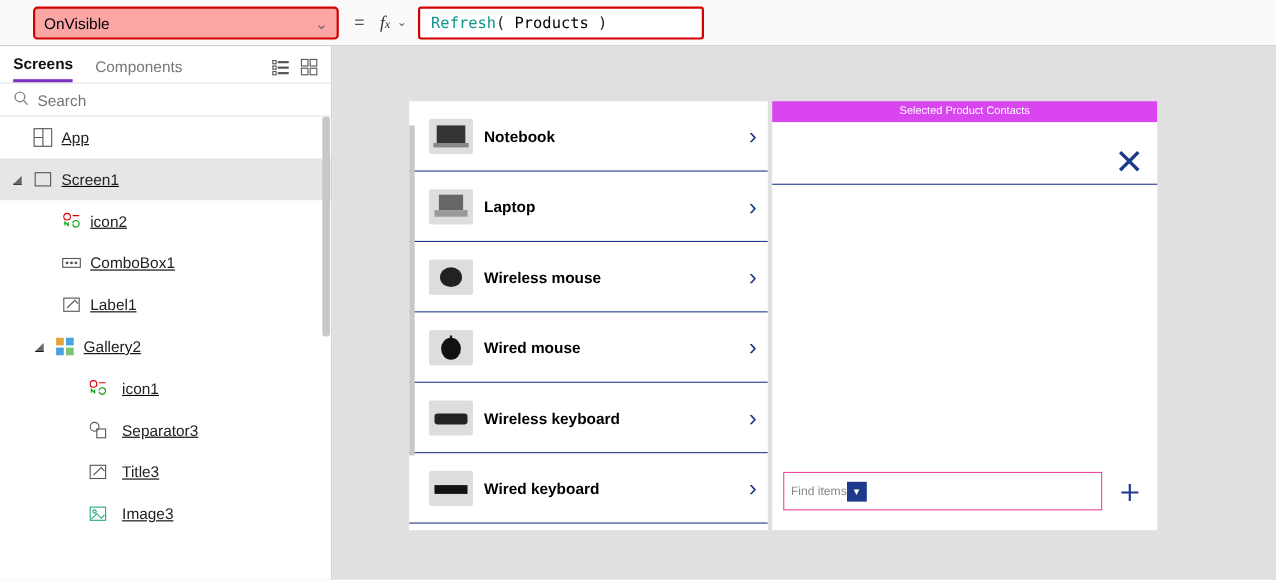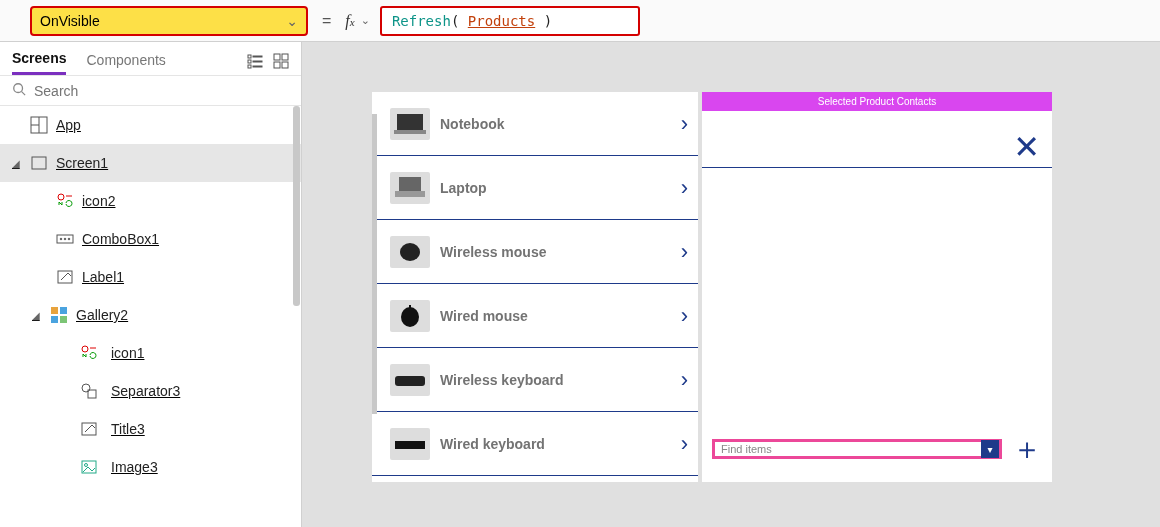--- a/index.html
+++ b/index.html
@@ -1,25 +1,25 @@
 <!DOCTYPE html>
 <html><head>
 <meta charset="utf-8">
 <style>
   * { box-sizing: border-box; margin: 0; padding: 0; }
   body { font-family: "Segoe UI", Arial, sans-serif; font-size: 13px; background: #fff; width: 1160px; height: 527px; overflow: hidden; }
   .topbar { display: flex; align-items: center; height: 42px; border-bottom: 1px solid #d0d0d0; background: #fafafa; padding: 0 10px; gap: 10px; }
-  .prop-dropdown { border: 2px solid #d40000; border-radius: 4px; width: 278px; height: 30px; display: flex; align-items: center; padding: 0 8px; background: #fde047; justify-content: space-between; font-size: 14px; margin-left: 20px; }
+  .prop-dropdown { border: 2px solid #d40000; border-radius: 4px; width: 278px; height: 30px; display: flex; align-items: center; padding: 0 8px; background: #fca5a5; justify-content: space-between; font-size: 14px; margin-left: 20px; }
   .prop-dropdown .chev { color: #666; }
   .equals { font-size: 16px; color: #555; padding: 0 4px; }
   .fx-wrap { display: flex; align-items: center; gap:6px;text-align:right;}
   .fx-label { font-style: italic; font-family: "Times New Roman", serif; font-size: 16px; color:#333;}
   .formula-box { border: 2px solid #d40000; border-radius: 3px; height: 30px; display: flex; align-items: center; padding: 0 10px; background:#fff; font-family: Consolas, monospace; font-size:14px; min-width:260px;}
   .tok-fn { color:#0d9488; }
-  .tok-ds { color:#c2410c;text-decoration:underline; }
+  .tok-ds { color:#000000; }
   .tok-p { color:#222; }
 
   .main { display:flex; height: calc(527px - 42px); }
   .left-pane { width: 302px; border-right: 1px solid #d0d0d0; display:flex; flex-direction:column; }
   .tabs { display:flex; align-items:center; padding: 8px 12px 0 12px; gap:20px;}
   .tab { padding-bottom:6px; font-size:14px; color:#777; cursor:pointer;}
   .tab.active { color:#111; font-weight:600; border-bottom: 3px solid #7b2fbf; }
   .tab-icons { margin-left:auto; display:flex; gap:10px; color:#555;}
   .tab-icons svg { width:16px; height:16px; stroke:#555; fill:none; }
   .searchrow { display:flex; align-items:center; padding:6px 12px; border-bottom:1px solid #e5e5e5; border-top:1px solid #e5e5e5; gap:8px; color:#888;}
@@ -33,28 +33,28 @@
   .tree-indent-1 { padding-left:32px; }
   .tree-indent-2 { padding-left:56px; }
   .tree-indent-3 { padding-left:80px;gap:13px; }
 
   .canvas { flex:1; background:#e0e0e0; padding: 50px 30px; }
   .app-screen { width: 680px; height: 390px; margin-left:40px; display:flex; }
   .gallery { width:330px; background:#fff; border-right:4px solid #e0e0e0; overflow:auto; position:relative;}
   .g-scroll { position:absolute; left:0; top:22px; width:5px; height:300px; background:#c8c8c8;}
   .g-item { height:64px; border-bottom:1px solid #1e3a8a; display:flex; align-items:center; padding:0 10px 0 18px; gap:10px;}
   .g-item .thumb { width:40px; height:32px; background:#ddd; border-radius:2px; display:flex; align-items:center; justify-content:center;}
-  .g-item .lbl { flex:1; font-size:14px; font-weight:600; color:#737373;}
+  .g-item .lbl { flex:1; font-size:14px; font-weight:600; color:#000000;}
   .g-item .arrow { color:#1e3a8a; font-size:22px; font-weight:300;}
   .right-panel { flex:1; background:#fff; display:flex; flex-direction:column; position:relative;}
   .rp-header { background:#d946ef; color:#fff; text-align:center; font-size:10px; padding:4px 0;}
   .rp-close { position:absolute; right:12px; top:36px; font-size:32px; color:#1e3a8a; font-weight:300;}
   .rp-divider { border-top:1px solid #1e3a8a; margin-top:56px;}
   .rp-bottom { margin-top:auto; display:flex; align-items:center; padding:8px 10px 18px 10px; gap:10px;}
-  .combo { flex:1; border:3px solid #ec4899; height:20px; display:flex; align-items:center; padding:0 6px; font-size:11px; color:#888; justify-content:space-between;}
+  .combo { flex:1; border:1px solid #ec4899; height:35px; display:flex; align-items:center; padding:0 6px; font-size:11px; color:#888; justify-content:flex-start;}
   .combo .cb-btn { width:18px; height:18px; background:#1e3a8a; color:#fff; display:flex; align-items:center; justify-content:center; font-size:10px; margin-right:-6px;}
   .plus-btn { font-size:30px; color:#1e3a8a; font-weight:300; line-height:1;}
   
   .ico svg { width:18px; height:18px; }
 </style>
 </head>
 <body>
 
 <div class="topbar">
   <div class="prop-dropdown">

